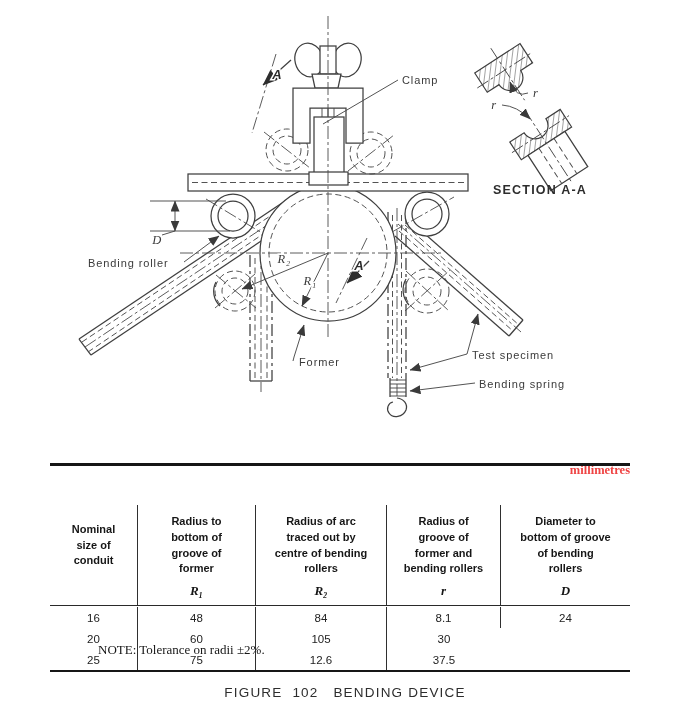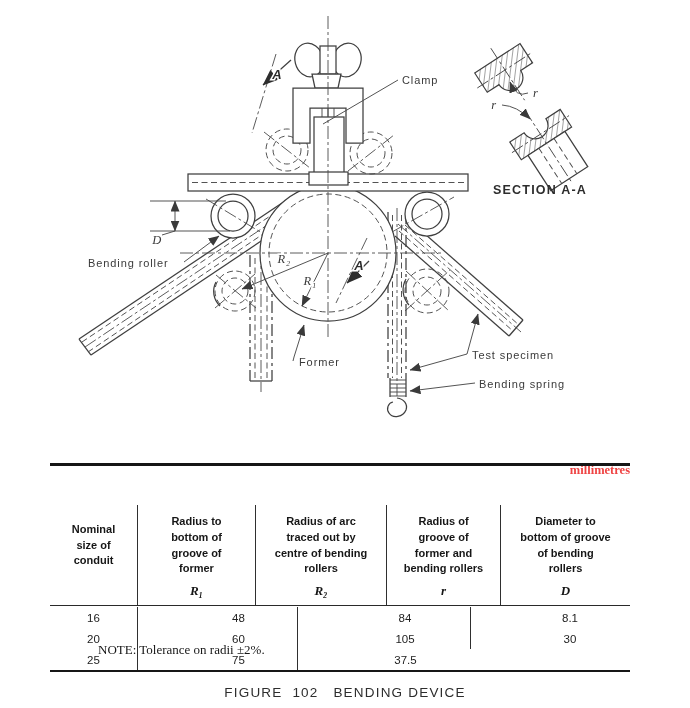--- a/index.html
+++ b/index.html
@@ -25,21 +25,21 @@
        border-top:3px solid #161616;border-bottom:2.5px solid #161616;}
   .thead{display:grid;grid-template-columns:88px 118px 131px 114px 129px;
          border-bottom:1.2px solid #2a2a2a;height:100px;margin-top:39px;}
   .hcell{display:flex;flex-direction:column;align-items:center;justify-content:center;
          gap:6px;padding-top:3px;}
   .hcell:not(:last-child){border-right:1.2px solid #2f2f2f;}
   .hlabel{white-space:pre-line;text-align:center;
           font:bold 11px/1.42 "Liberation Sans",sans-serif;color:#161616;}
   .hsym{font:italic bold 13px "Liberation Serif",serif;height:16px;color:#161616;}
   .tbody{padding-top:1px;}
-  .trow{display:grid;grid-template-columns:88px 118px 131px 114px 129px;height:21px;gap:42px;}
+  .trow{display:grid;grid-template-columns:88px 118px 131px 114px 129px;height:21px;}
   .tcell{display:flex;align-items:center;justify-content:center;
          font:11.5px "Liberation Sans",sans-serif;color:#222;}
   .tcell:not(:last-child){border-right:1.2px solid #2f2f2f;}
   .note{position:absolute;left:78px;top:642px;font:13px "Liberation Serif",serif;color:#161616;margin-left:20px;}
   .caption{position:absolute;left:0;top:685px;width:690px;text-align:center;
            font:13.5px "Liberation Sans",sans-serif;letter-spacing:1.2px;
            color:#2d2d2d;white-space:pre;}
 </style>
 </head>
 <body>
@@ -276,30 +276,32 @@
 rollers</div>
       <div class="hsym">D</div>
     </div>
   </div>
   <div class="tbody">
     <div class="trow">
       <div class="tcell">16</div>
       <div class="tcell">48</div>
       <div class="tcell">84</div>
       <div class="tcell">8.1</div>
+      <div class="tcell">24</div>
     </div>
     <div class="trow">
       <div class="tcell">20</div>
       <div class="tcell">60</div>
       <div class="tcell">105</div>
       <div class="tcell">30</div>
     </div>
     <div class="trow">
       <div class="tcell">25</div>
       <div class="tcell">75</div>
+      <div class="tcell">12.6</div>
       <div class="tcell">37.5</div>
     </div>
   </div>
 </div>
 
 <div class="note">NOTE: Tolerance on radii ±2%.</div>
 <div class="caption">FIGURE  102   BENDING DEVICE</div>
 
 </div>
 

